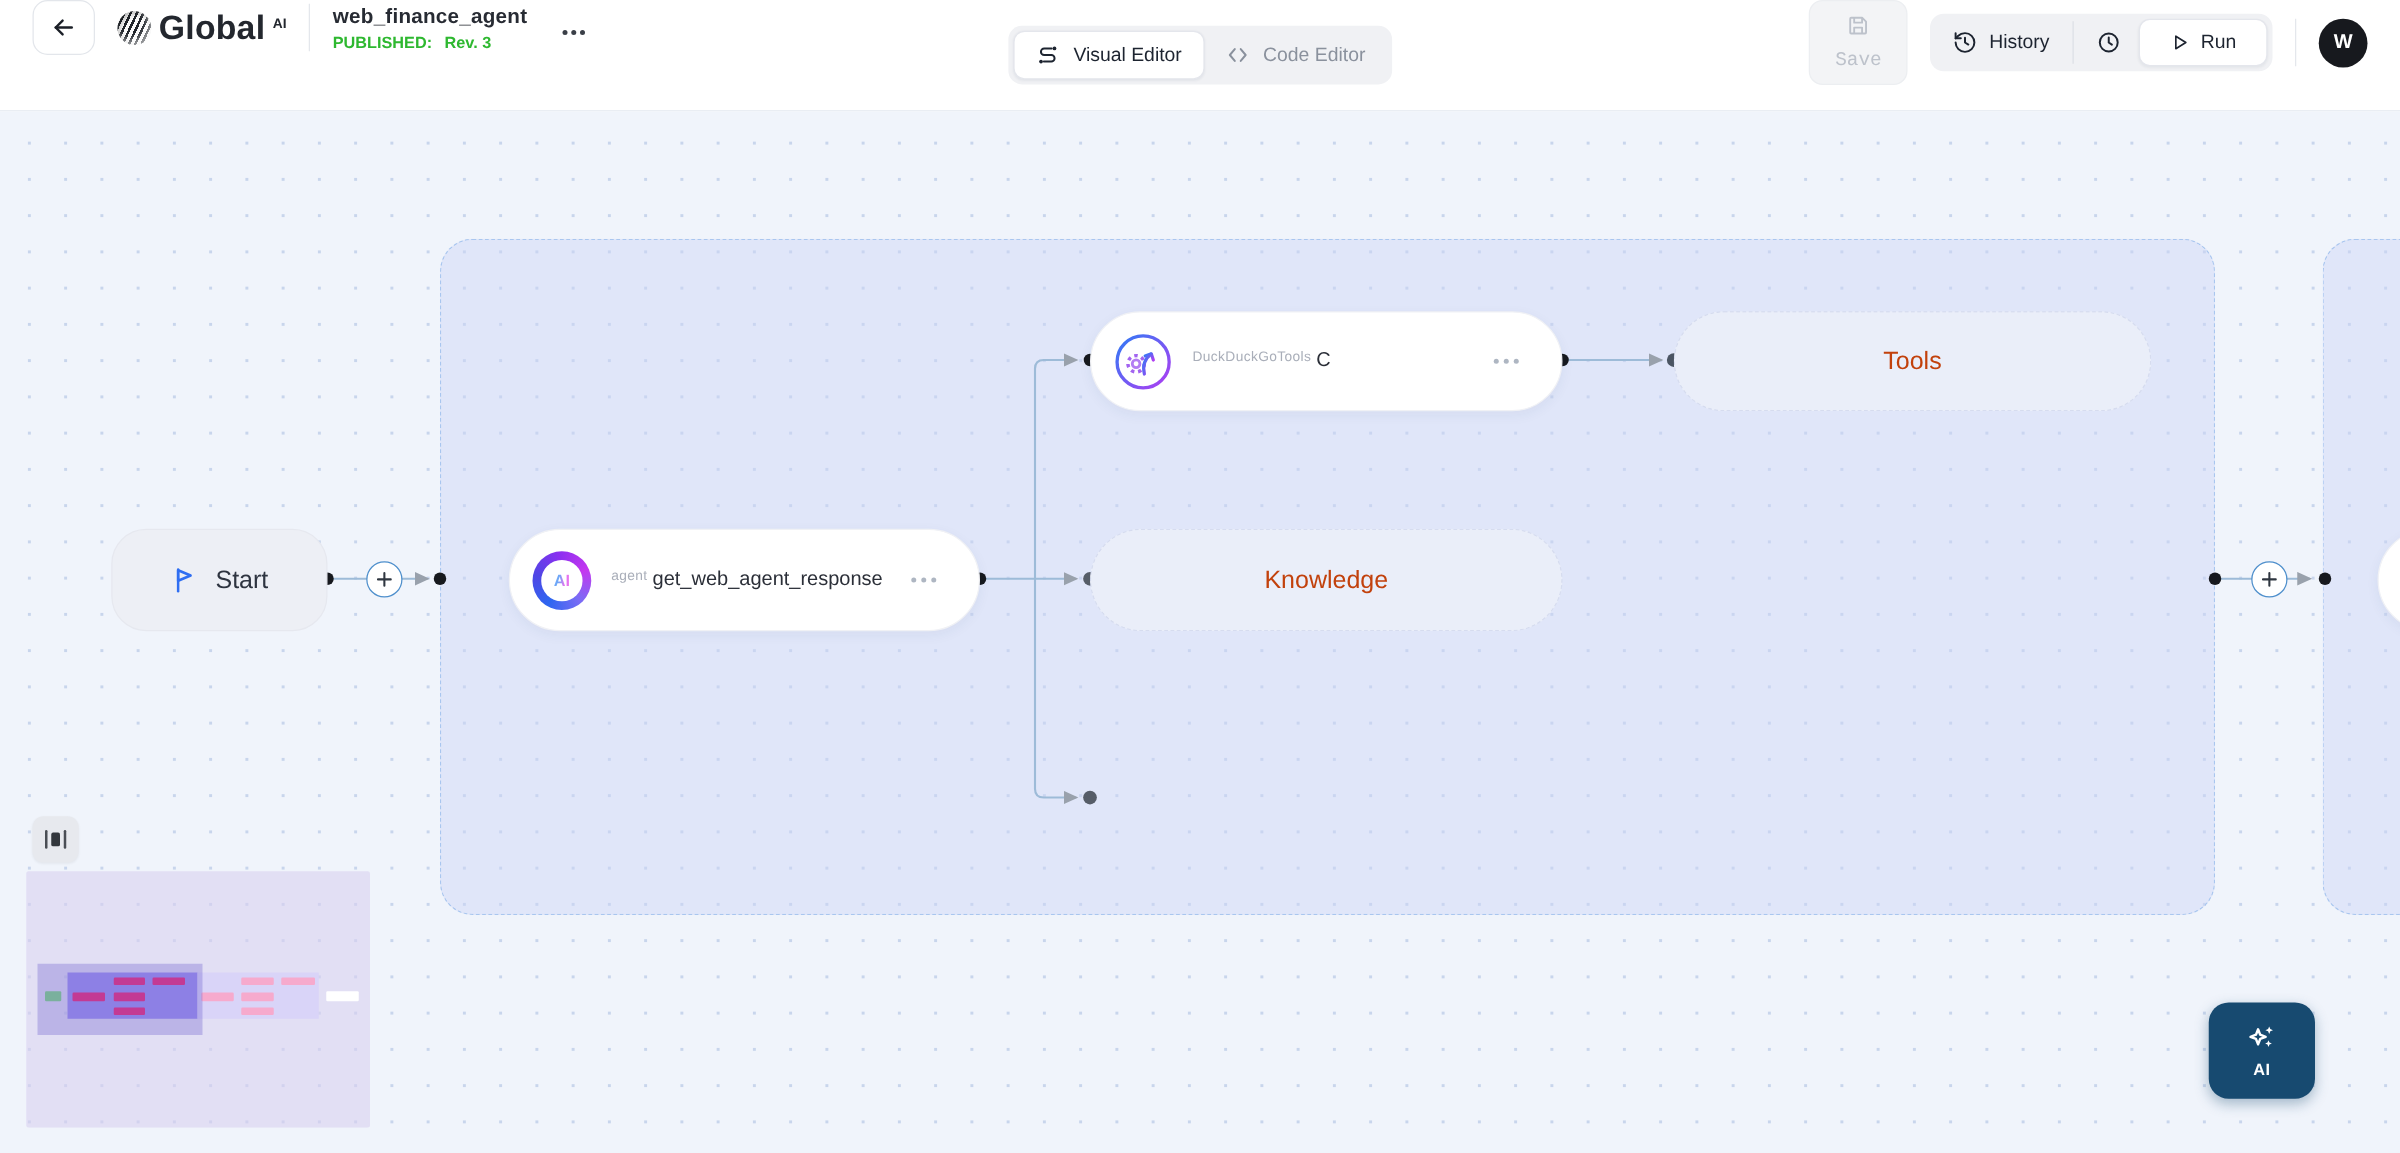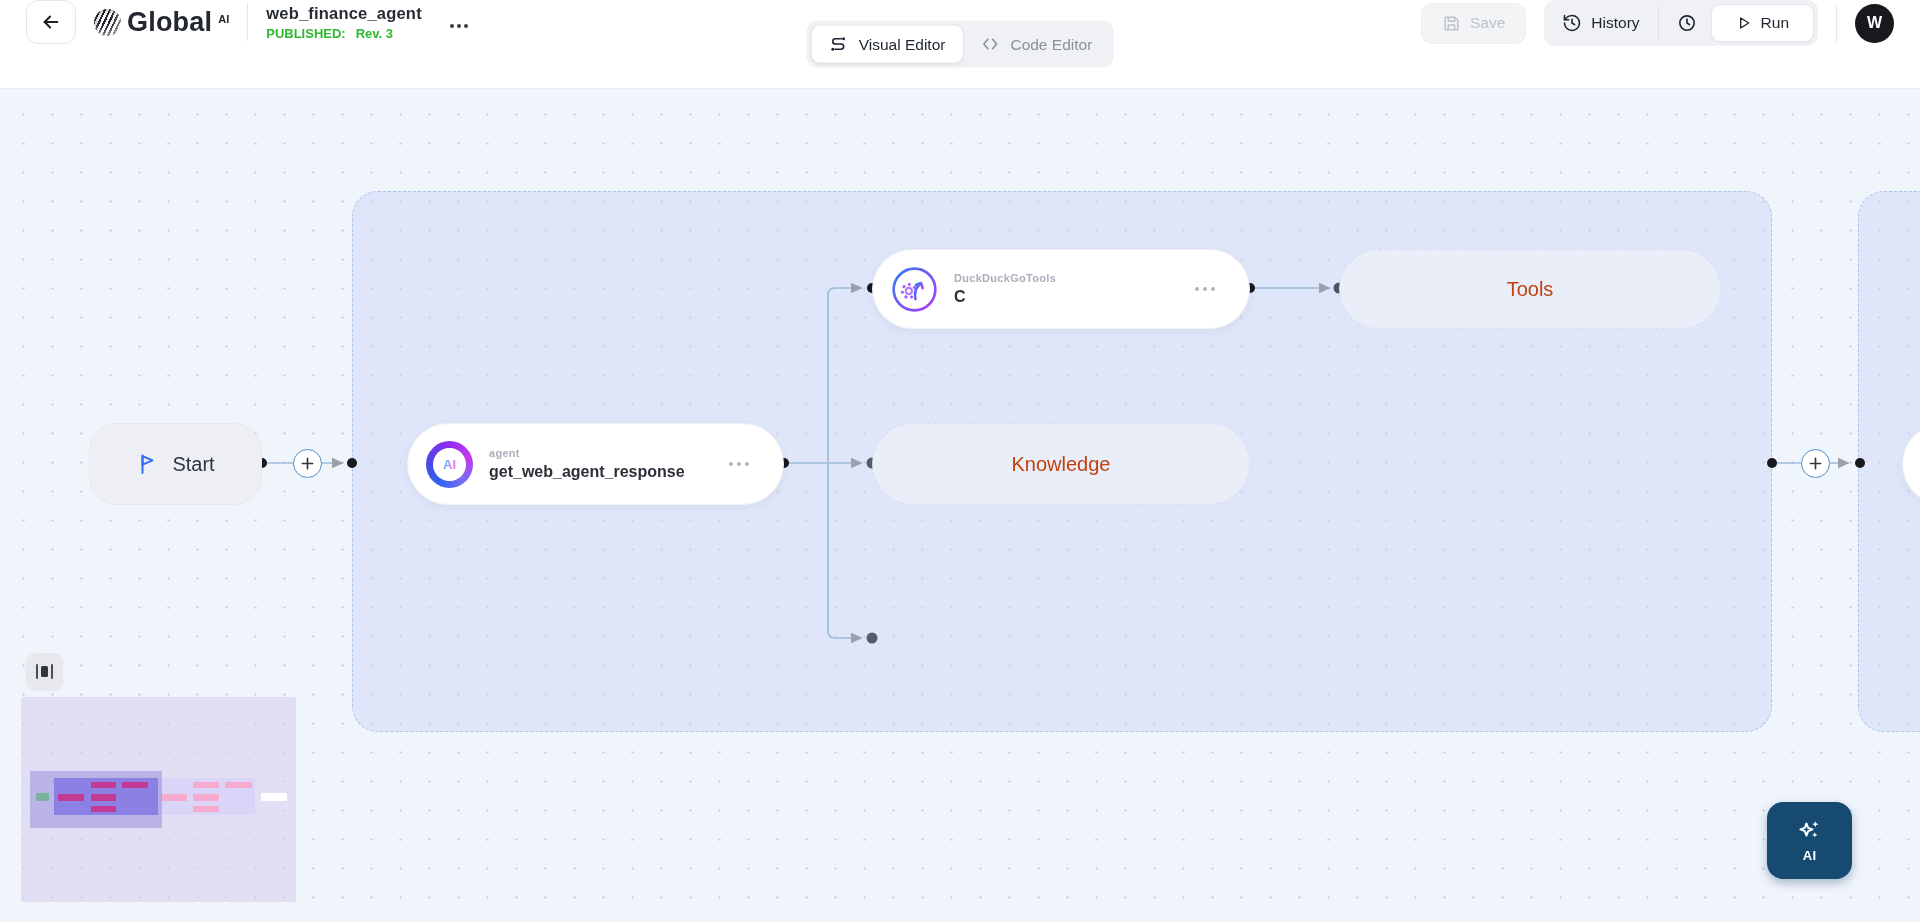--- a/index.html
+++ b/index.html
@@ -43,22 +43,22 @@
     color:#8a919d; cursor:pointer; font-weight:500;
   }
   .toggle button.active{
     background:#fff; color:#1d2430; border:1px solid #e4e6ec;
     box-shadow:0 1px 2px rgba(20,30,60,.06);
   }
 
   .h-right{ margin-left:auto; display:flex; align-items:center; gap:18px; }
   .save-btn{
     display:flex; align-items:center; gap:9px; background:#f3f4f6; border:1px solid #eceef1;
-    border-radius:11px; padding:10px 20px; font-family:Liberation Sans, sans-serif; font-size:15.5px;
-    font-weight:500; color:#bdc2cb; cursor:default;
+    border-radius:11px; padding:10px 20px; font-family:Liberation Mono, monospace; font-size:15.5px;
+    font-weight:500; color:#bdc2cb; cursor:default;flex-direction:column;
   }
   .action-group{
     display:flex; align-items:center; background:#f0f1f4; border-radius:11px; padding:4px;
   }
   .history-btn,.clock-btn{
     display:flex; align-items:center; gap:9px; background:transparent; border:none;
     font-family:inherit; font-size:15.5px; font-weight:500; color:#1d2430;
     padding:9px 14px; cursor:pointer;
   }
   .group-div{ width:1px; height:34px; background:#dcdfe5; margin:0 4px; }
@@ -95,21 +95,21 @@
     background:#edeff5; border:1px solid #e6e8ef; justify-content:center; gap:12px; cursor:pointer;
   }
   .start-label{ font-size:20px; font-weight:500; color:#2e3440; }
 
   .card{
     background:#fff; border:1px solid #f0f1f5; border-radius:41px;
     box-shadow:0 3px 10px rgba(40,60,110,.06); padding:0 34px 0 18px; gap:16px; cursor:pointer;
   }
   .agent-node{ left:407px; top:334px; width:377px; height:82px; }
   .ddg-node{ left:872px; top:160px; width:378px; height:80px; }
-  .ntext{ display:flex; flex-direction:column; gap:4px; min-width:0;font-weight:bold; }
+  .ntext{ display:flex; flex-direction:row; gap:4px; min-width:0; }
   .ntype{ font-size:11px; color:#a9aeb9; letter-spacing:.3px; }
   .nname{ font-size:16px; color:#2b2f38; }
   .node-more{ margin-left:auto; display:flex; gap:3.5px; }
   .node-more i{ width:4.5px; height:4.5px; border-radius:50%; background:#aeb6c2; }
 
   .swirl-icon{
     width:47px; height:47px; border-radius:50%; flex:0 0 auto; position:relative;
     background:conic-gradient(from 210deg,#2e66f0,#4f46e5,#8b2ff0,#c437ef,#7a6cf5,#2e66f0);
   }
   .swirl-icon::before{

